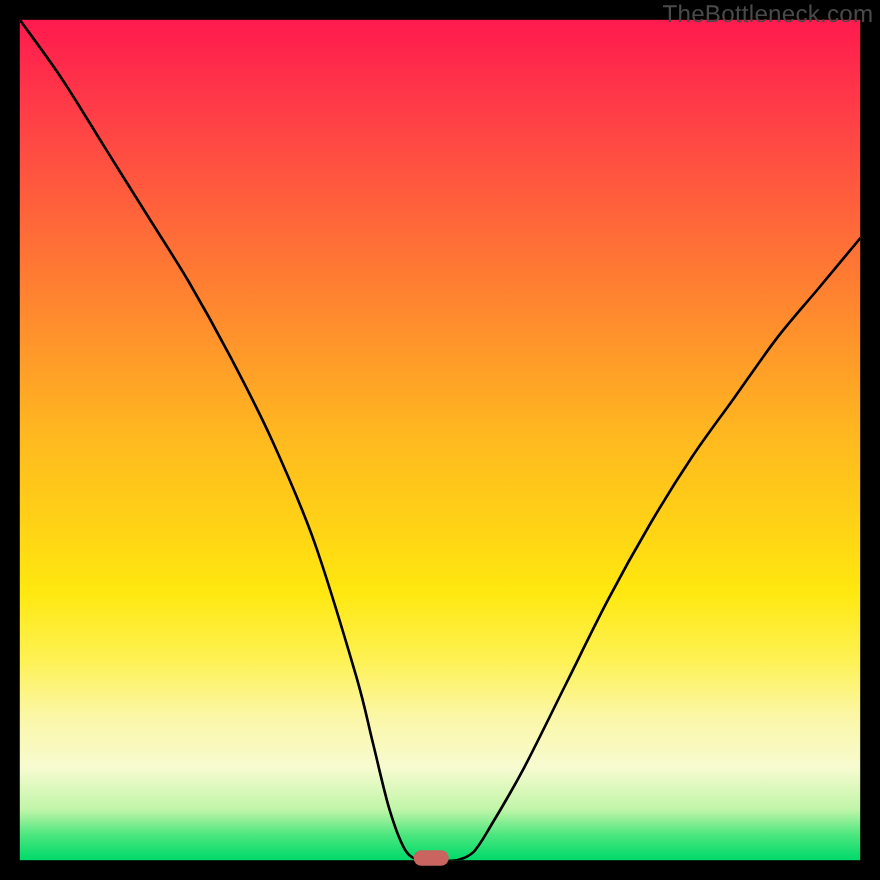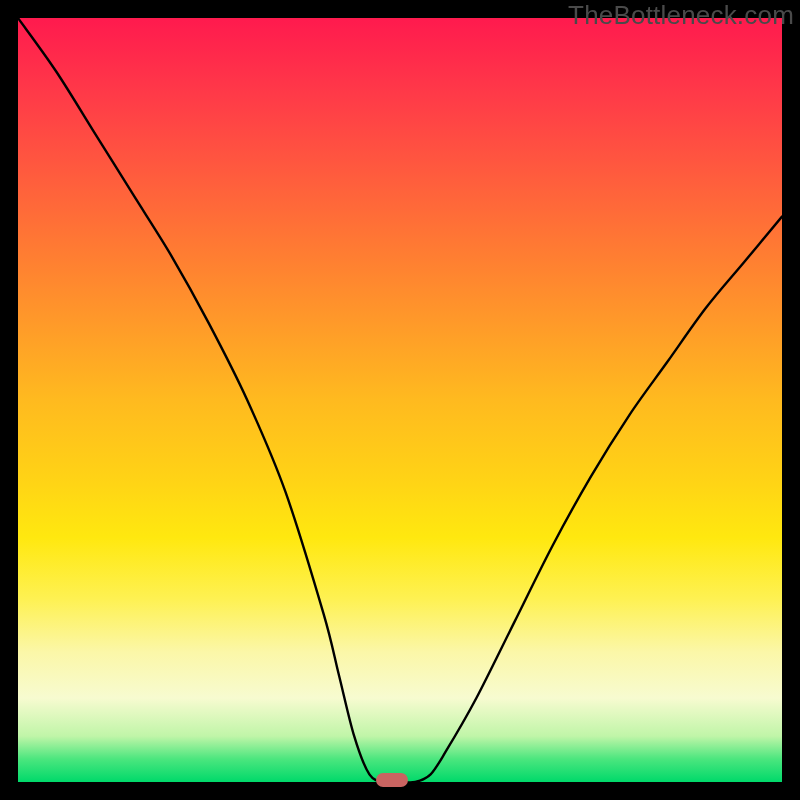--- a/index.html
+++ b/index.html
@@ -38,21 +38,21 @@
       #c0f5a8 94%,
       #4be67e 97%,
       #00d96a 100%
     );
   }
   .watermark {
     position: absolute;
     top: 0px;
     right: 6px;
     color: #4a4a4a;
-    font-size: 26px;
+    font-size: 22px;
     font-weight: 400;
     letter-spacing: 0.2px;
     user-select: none;
   }
   svg.curve {
     position: absolute;
     inset: 0;
     width: 764px;
     height: 764px;
   }

